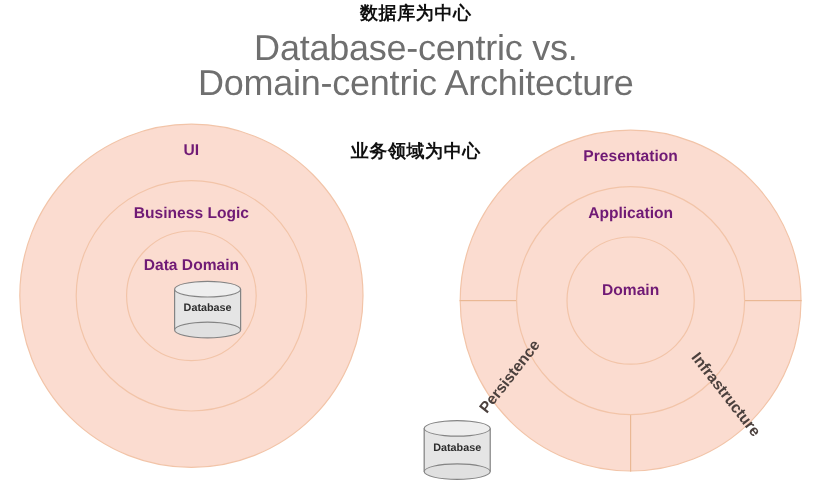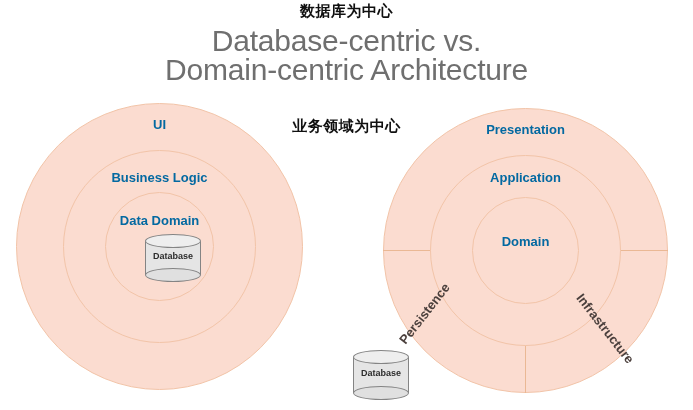--- a/index.html
+++ b/index.html
@@ -53,21 +53,21 @@
     border-radius: 50%;
     background: #fbdcd0;
     border: 1px solid #f2c4a8;
     box-sizing: border-box;
   }
   .ring-label {
     position: absolute;
     left: 0;
     width: 100%;
     text-align: center;
-    color: #0369a1;
+    color: #701a75;
     font-family: "Liberation Sans", sans-serif;
     font-size: 13px;
     font-weight: 700;
     white-space: nowrap;
   }
 
   
   #left-diagram {
     position: absolute;
     left: 16px;

